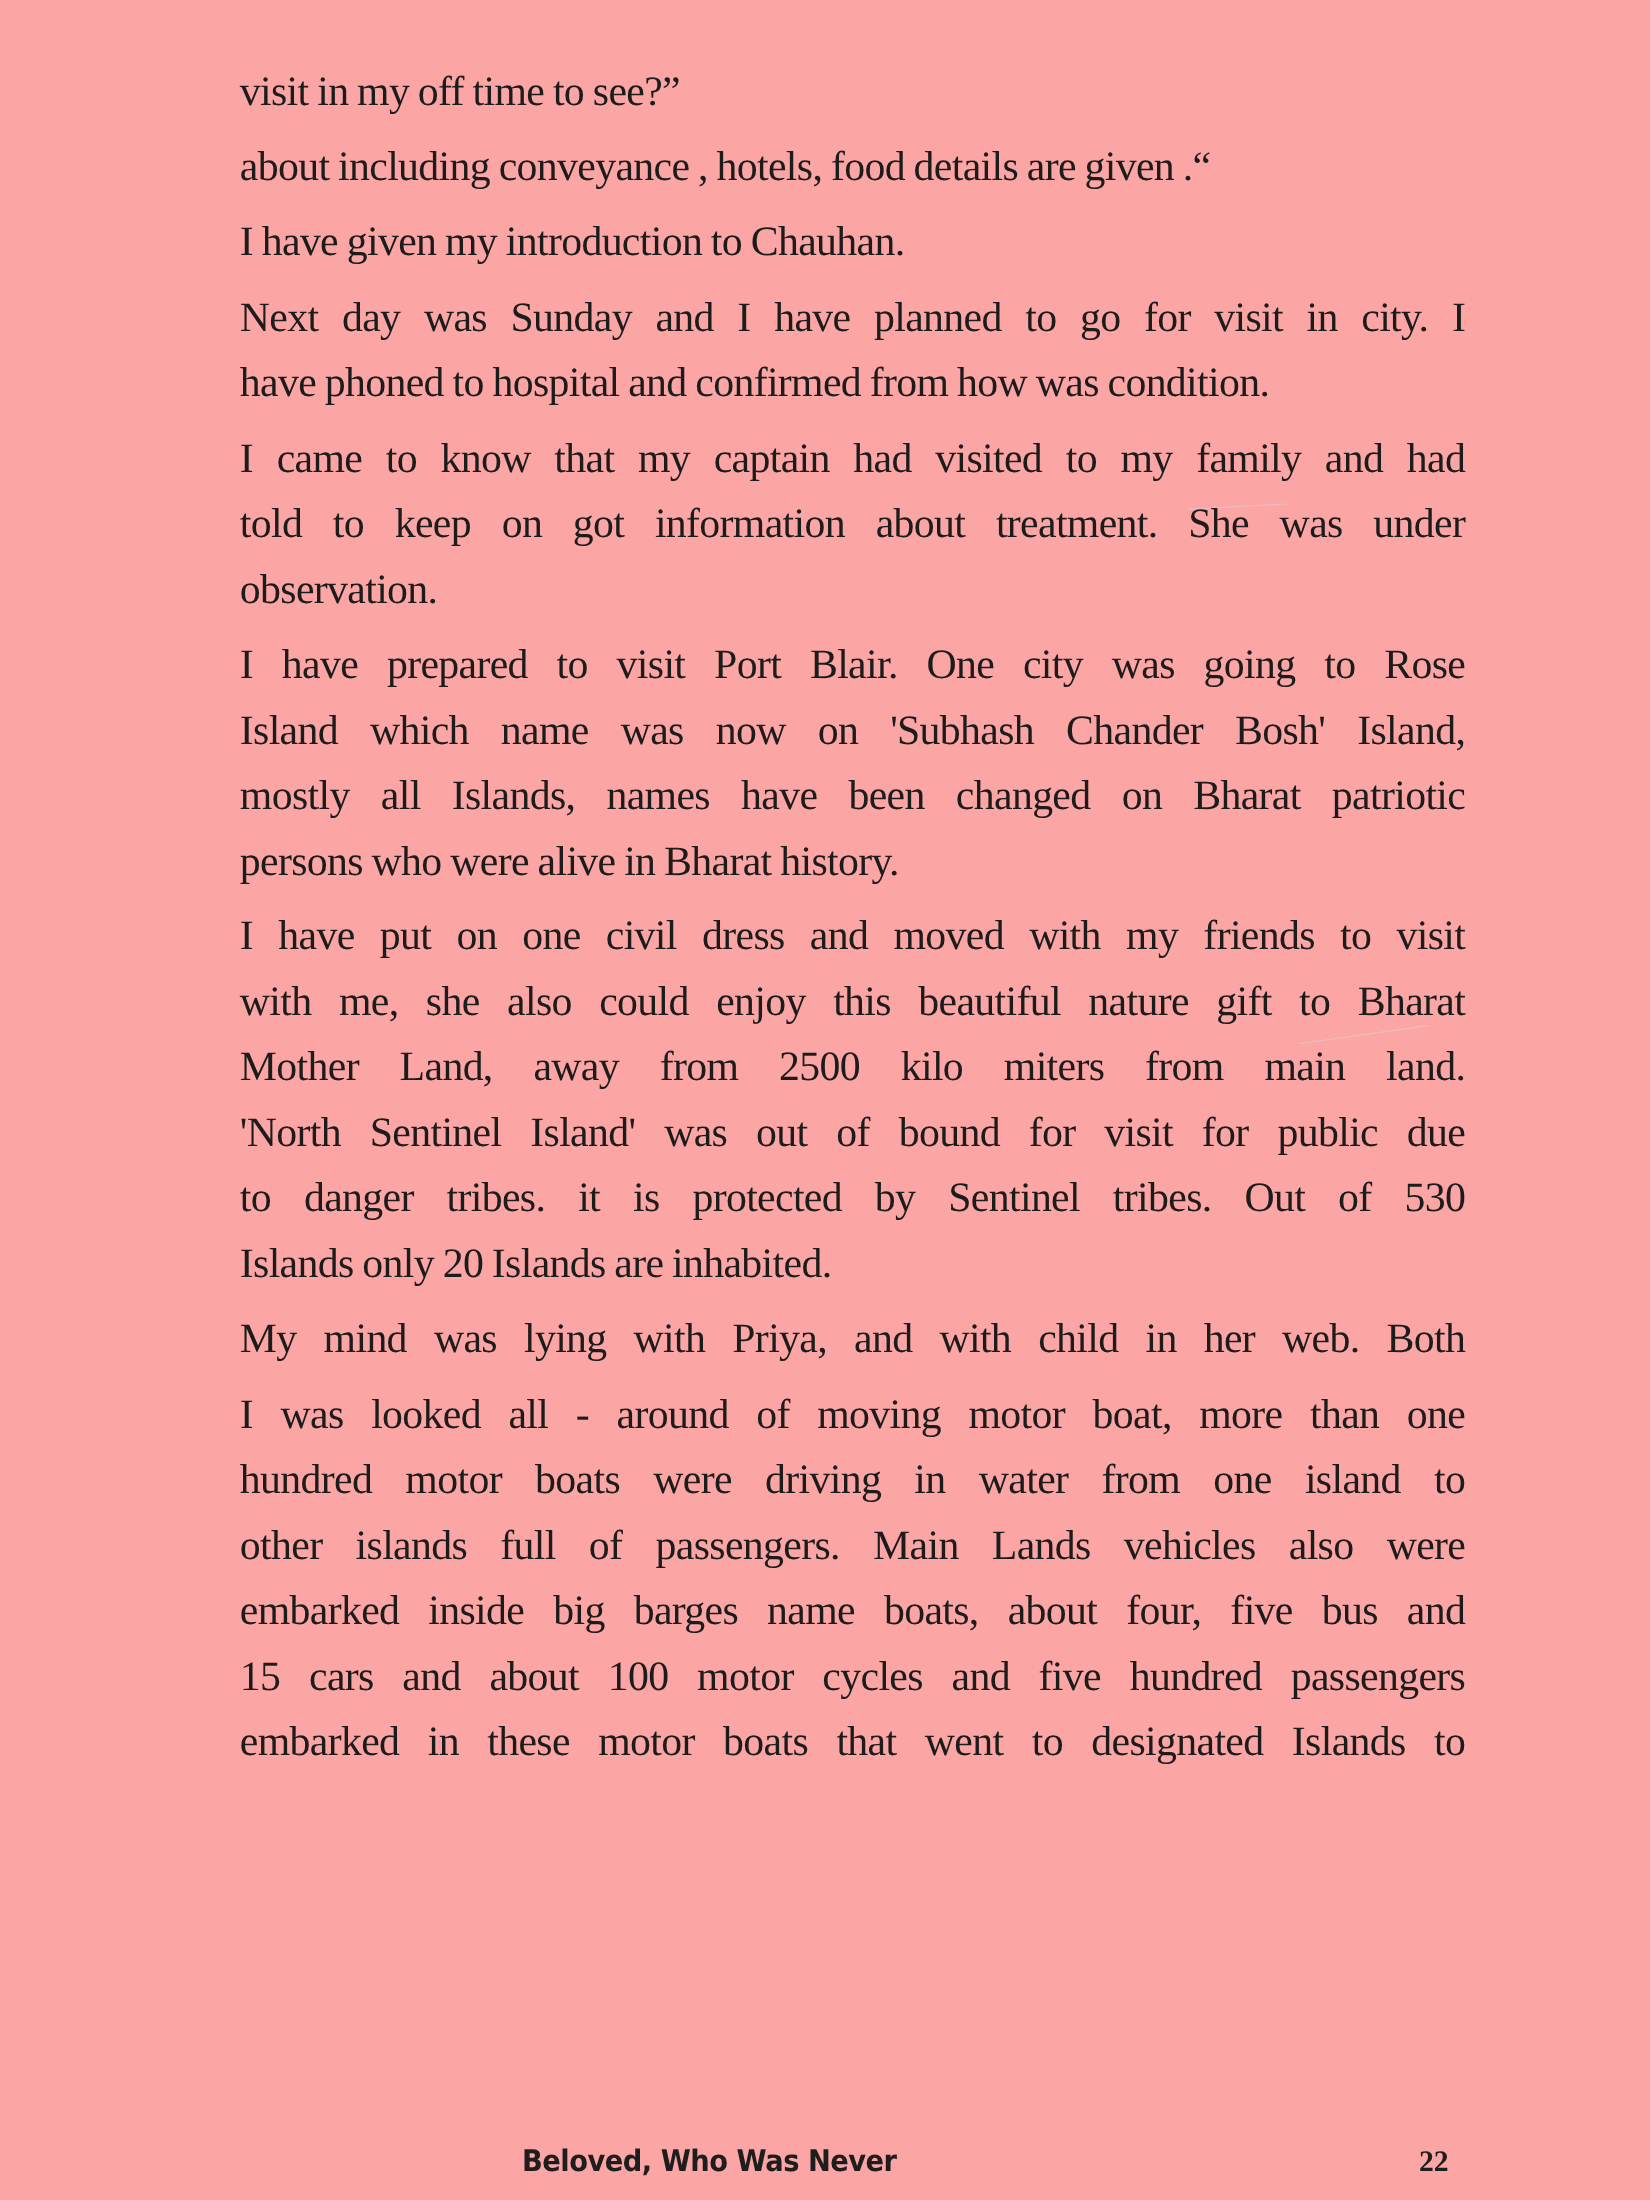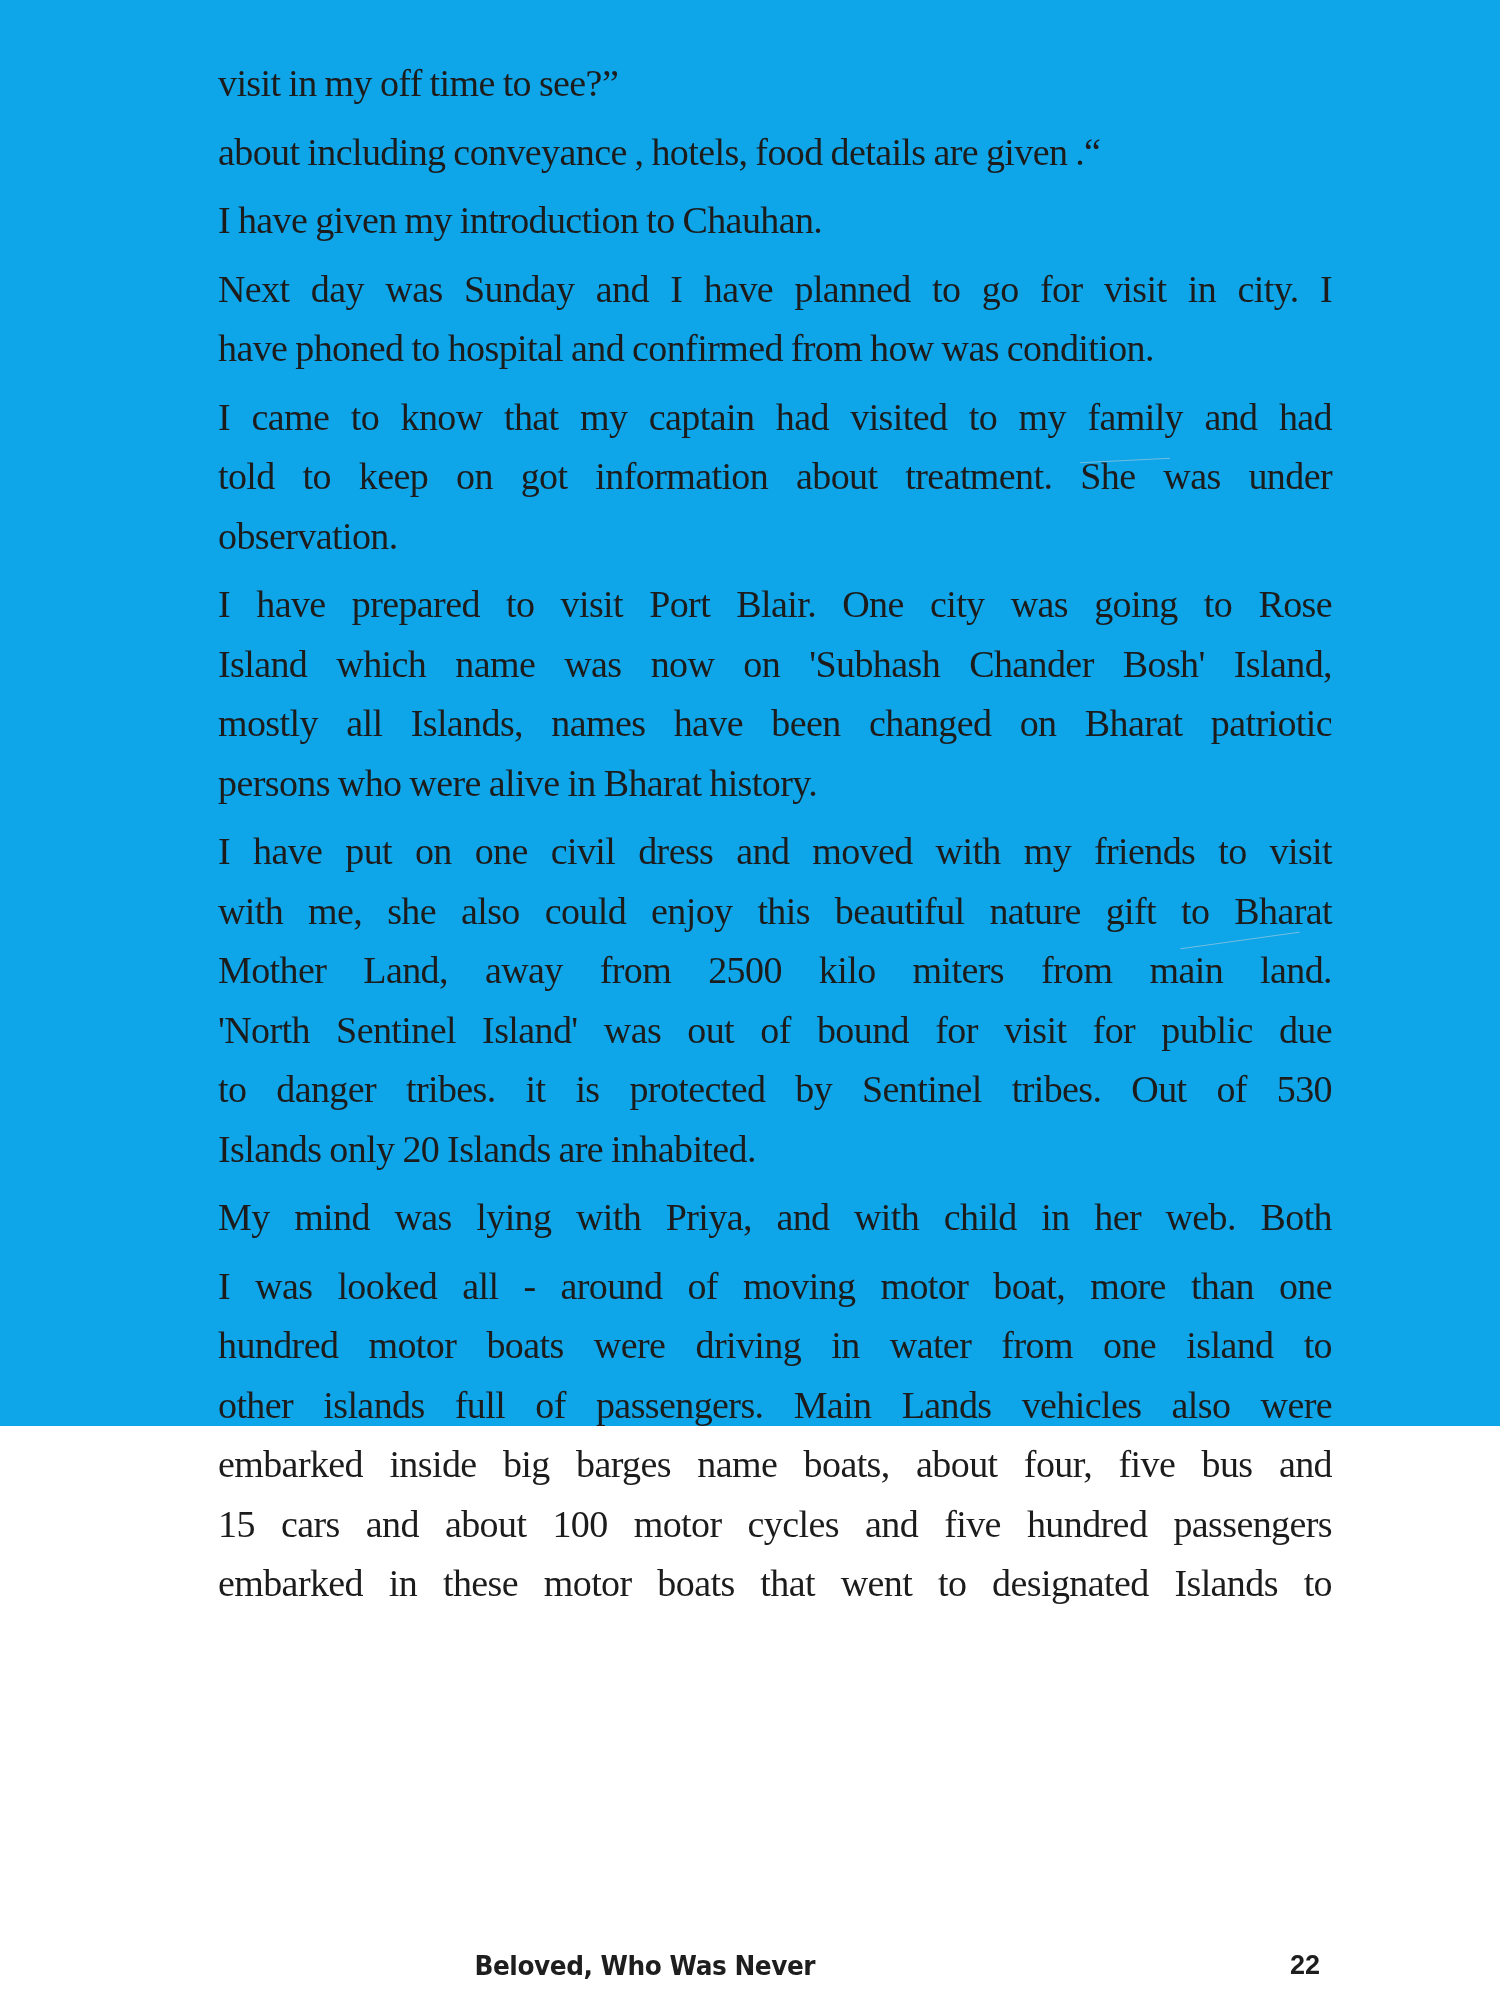--- a/index.html
+++ b/index.html
@@ -1,37 +1,37 @@
 <!DOCTYPE html>
 <html><head>
 <meta charset="utf-8">
 <style>
   html, body { margin: 0; padding: 0; background: #ffffff; }
   body { width: 1500px; height: 2000px; position: relative; overflow: hidden; }
-  .page { position: absolute; left: 0; top: 0; width: 1500px; height: 1426px; background: #0ea5e9; }
+  .page { position: absolute; left: 0; top: 0; width: 1500px; height: 2000px; background: #fca5a5; }
   .body-text {
     position: absolute; left: 218px; top: 54px; width: 1114px;
     font-family: "Liberation Serif", "DejaVu Serif", serif;
     font-size: 38px; color: #1c1c1c;
   }
   .para { margin: 0 0 9px 0; }
   .line {
     display: block; height: 59.5px; line-height: 59.5px;
     text-align: justify; text-align-last: justify; white-space: nowrap;
     letter-spacing: -0.6px; word-spacing: -1px;
   }
   .line.last { text-align-last: left; }
   .footer-title {
     position: absolute; left: 470px; top: 1950px; width: 380px; text-align: center;
     font-family: "DejaVu Sans", "Liberation Sans", sans-serif; font-weight: bold;
     font-size: 27px; color: #1e1e1e; letter-spacing: -0.5px; transform: scaleX(0.92); transform-origin: left center;
   }
   .page-number {
     position: absolute; left: 1290px; top: 1950px;
-    font-family: Liberation Sans, sans-serif; font-weight: bold;
+    font-family: Liberation Serif, serif; font-weight: bold;
     font-size: 27px; color: #1e1e1e;
   }
   .scan-mark { position: absolute; background: #d8d8d8; opacity: 0.5; height: 1px; }
 </style>
 </head>
 <body>
 
 <div class="page">
   <div class="scan-mark" style="left:1180px;top:940px;width:120px;transform:rotate(-8deg);"></div>
   <div class="scan-mark" style="left:1080px;top:460px;width:90px;transform:rotate(-3deg);"></div>

